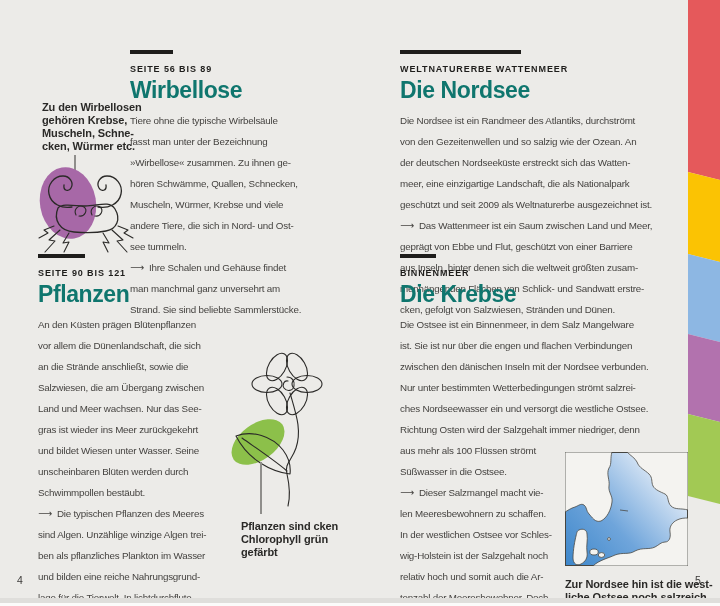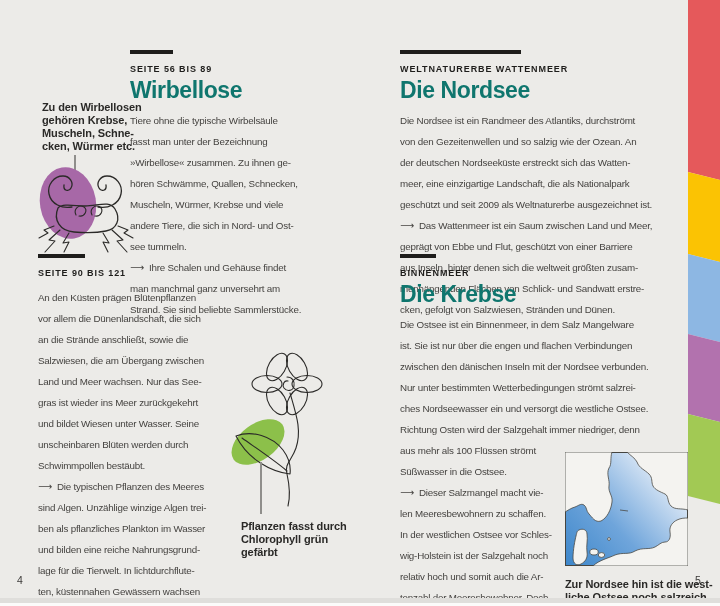--- a/index.html
+++ b/index.html
@@ -81,20 +81,21 @@
 andere Tiere, die sich in Nord- und Ost-
 see tummeln.</div>
       <div class="body">⟶  Ihre Schalen und Gehäuse findet
 man manchmal ganz unversehrt am
 Strand. Sie sind beliebte Sammlerstücke.</div>
     </div>
 
     <div class="abs" style="left:38px;top:254px;width:195px;">
       <div class="bar" style="width:47px;"></div>
       <div class="kicker">SEITE 90 BIS 121</div>
+      <div class="title">Pflanzen</div>
       <div class="body first">An den Küsten prägen Blütenpflanzen
 vor allem die Dünenlandschaft, die sich
 an die Strände anschließt, sowie die
 Salzwiesen, die am Übergang zwischen
 Land und Meer wachsen. Nur das See-
 gras ist wieder ins Meer zurückgekehrt
 und bildet Wiesen unter Wasser. Seine
 unscheinbaren Blüten werden durch
 Schwimmpollen bestäubt.</div>
       <div class="body">⟶  Die typischen Pflanzen des Meeres
@@ -118,21 +119,21 @@
         <ellipse class="ink-thin" cx="37" cy="48" rx="15" ry="8.5" transform="rotate(180 37 48)"></ellipse>
         <ellipse class="ink-thin" cx="47" cy="65" rx="15" ry="8.5" transform="rotate(240 47 65)"></ellipse>
         <ellipse class="ink-thin" cx="67" cy="65" rx="15" ry="8.5" transform="rotate(300 67 65)"></ellipse>
         <path class="ink-thin" d="M57,41 C62,41 65,45 64,50 C63,55 57,56 54,52 C52,49 54,44 58,45"></path>
         <path class="ink-thin" d="M60,57 C66,78 72,94 66,112 C62,124 54,128 57,138 C59,147 61,158 58,170"></path>
         <path class="ink-thin" d="M60,138 C42,136 18,124 6,100 C22,94 42,100 53,114 C59,122 61,130 60,138 Z"></path>
         <path class="ink-thin" d="M12,102 C26,112 44,124 57,135"></path>
       </g>
     </svg>
     <div class="abs vline" style="left:260px;top:462px;height:52px;"></div>
-    <div class="abs caption" style="left:241px;top:520px;">Pflanzen fasst durch
+    <div class="abs caption" style="left:241px;top:520px;">Pflanzen sind cken
 Chlorophyll grün
 gefärbt</div>
 
     <div class="abs pagenum" style="left:17px;top:574px;">4</div>
   </div>
 
   <div>
 
     <div class="abs" style="left:400px;top:50px;width:290px;">
       <div class="bar" style="width:121px;"></div>

